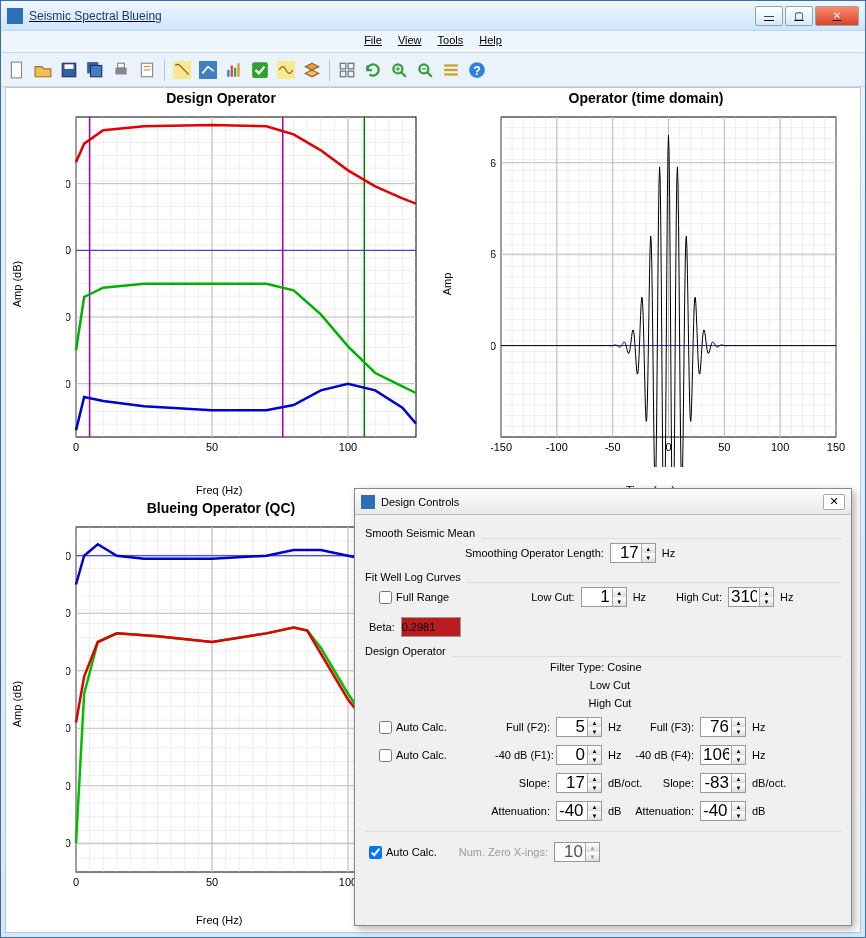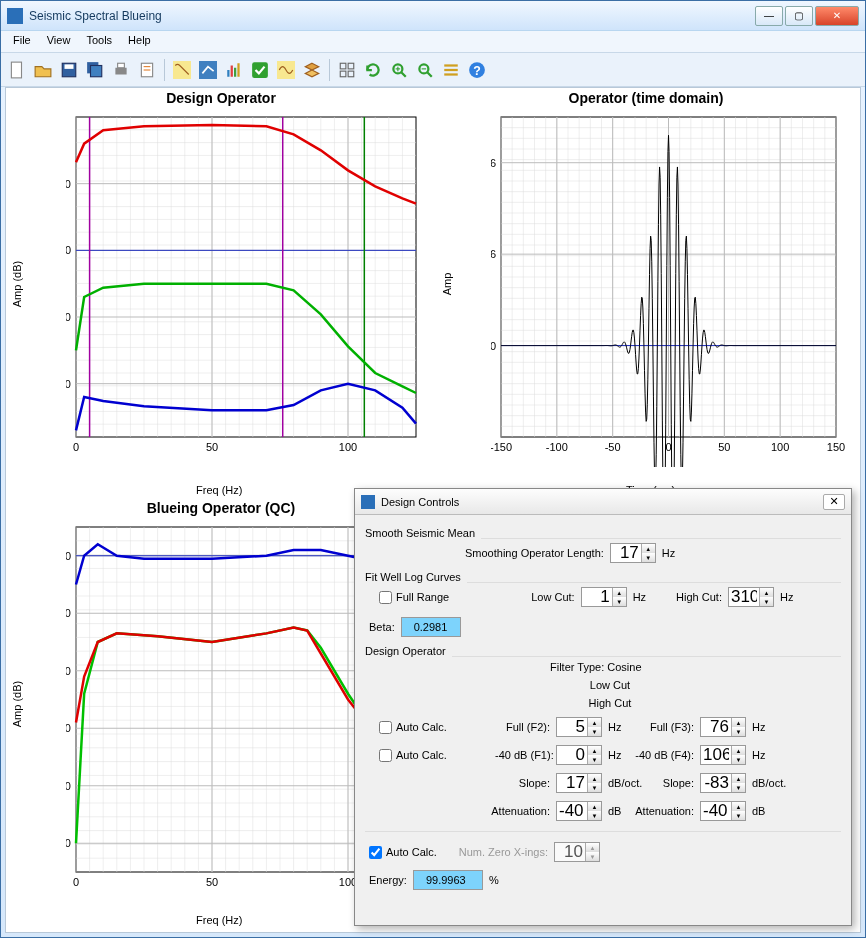--- a/index.html
+++ b/index.html
@@ -3,33 +3,34 @@
 <meta charset="utf-8">
 <style>
 * { box-sizing: border-box; margin: 0; padding: 0; font-family: "Segoe UI", Tahoma, sans-serif; font-size: 11px; }
 body { background: #5b8bb8; width: 866px; height: 938px; overflow: hidden; position: relative; }
 
 
 .window {
   position: absolute; top: 0; left: 0; width: 866px; height: 938px;
   background: linear-gradient(#e8f3ff, #d6e8fb);
   border: 1px solid #3a6ea5;
+  text-decoration: underline;
 }
 .titlebar {
   height: 30px; background: linear-gradient(#f0f7ff, #cfe4fb);
   display: flex; align-items: center; padding: 0 6px;
   border-bottom: 1px solid #b8d6f0;
 }
 .titlebar .app-icon { width:16px; height:16px; background:#2a6fb8; margin-right:6px; }
 .titlebar .title { flex:1; color:#153a5e; font-size:12px; }
 .win-btns { display:flex; gap:0; margin-left:auto; }
 .win-btn { width:28px; height:20px; border:1px solid #8aa; background:linear-gradient(#fff,#d8e8f8); display:flex; align-items:center; justify-content:center; font-size:10px; cursor:pointer; border-radius:2px; margin-left:2px;}
 .win-btn.close { background:linear-gradient(#ff8a6a,#d8442a); color:#fff; width:44px;}
 
-.menubar { height:22px; background:#f0f6fd; border-bottom:1px solid #c8d8e8; display:flex; padding:0 4px; }
+.menubar { height:22px; background:#f0f6fd; border-bottom:1px solid #c8d8e8; display:flex; padding:0 4px;justify-content:center; }
 .menubar .menu { padding:3px 8px; cursor:pointer; }
 
 .toolbar { height:34px; background:#eaf2fb; border-bottom:1px solid #c8d8e8; display:flex; align-items:center; padding:0 4px; gap:2px;}
 .tbtn { width:24px; height:24px; border:1px solid transparent; display:flex; align-items:center; justify-content:center; cursor:pointer; border-radius:2px;}
 .tsep { width:1px; height:22px; background:#b8c8d8; margin:0 3px;}
 .tbtn svg { width:18px; height:18px; }
 
 .content { position:absolute; top:86px; left:4px; right:4px; bottom:4px; background:#fff; border:1px solid #b8c8d8; overflow:hidden;}
 
 
@@ -54,21 +55,21 @@
 .dlg-title .dclose { width:22px; height:16px; border:1px solid #aaa; background:#fff; display:flex; align-items:center; justify-content:center; cursor:pointer; border-radius:2px;}
 .dlg-body { padding:6px 10px; }
 .row { display:flex; align-items:center; margin:4px 0 8px 14px; gap:6px; }
 .row label { white-space:nowrap; }
 .spinner { display:inline-flex; border:1px solid #999; height:20px; background:#fff;}
 .spinner input { border:none; width:30px; text-align:right; padding:0 2px; height:18px; font-size:17px;}
 .spinner .spbtn { width:14px; display:flex; flex-direction:column;}
 .spinner .spbtn div { flex:1; border-left:1px solid #aaa; background:linear-gradient(#fff,#ddd); display:flex; align-items:center; justify-content:center; font-size:6px; cursor:pointer; line-height:1;}
 .chk { display:inline-flex; align-items:center; gap:4px; }
 .chk input { width:13px; height:13px; }
-.txt { border:1px solid #999; background:#7dd3fc; padding:2px 12px; height:20px; }
+.txt { border:1px solid #999; background:#b91c1c; padding:2px 0; height:20px; }
 .disabled { color:#999; }
 
 .sec-hdr { display:flex; align-items:flex-end; margin:6px 0 2px 0;}
 .sec-hdr .hline { flex:1; height:1px; background:#ddd; margin-left:6px;}
 </style>
 </head>
 <body>
 
 <div class="window">
   <div class="titlebar">
@@ -634,20 +635,15 @@
       <label class="disabled">Num. Zero X-ings:</label>
       <span class="spinner disabled">
           <input disabled="" value="10" style="">
           <span class="spbtn">
             <div>▲</div>
             <div>▼</div>
           </span>
         </span>
     </div>
 
-    <div class="row" style="margin-left:4px;">
-      <label>Energy:</label>
-      <input class="txt" style="width: 70px;" value="99.9963">
-      <span>%</span>
-    </div>
 
   </div>
 </div>
 
 </body></html>

